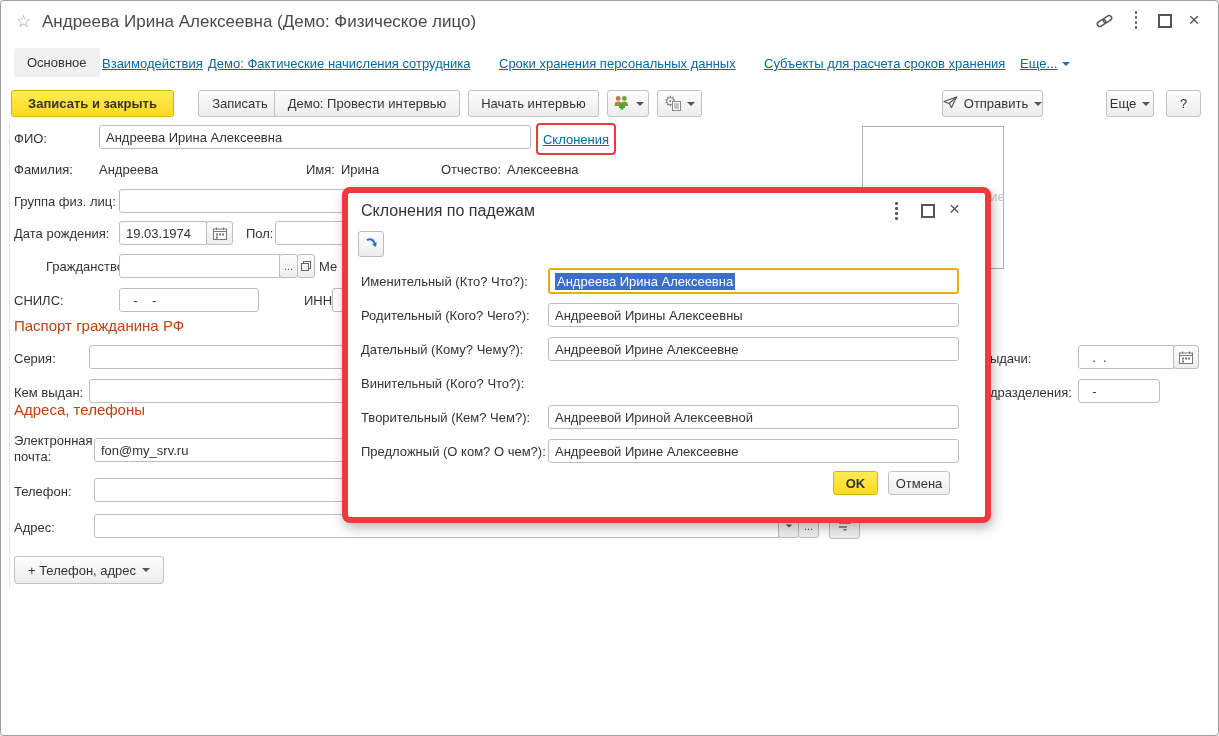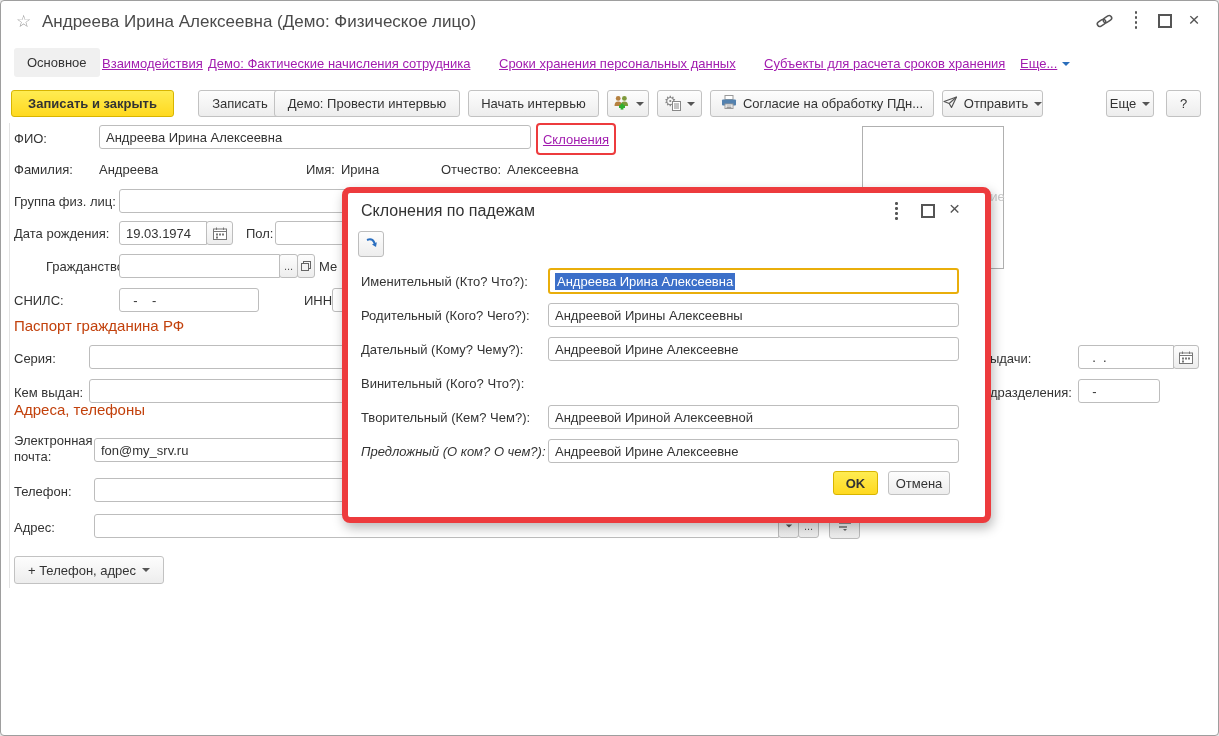--- a/index.html
+++ b/index.html
@@ -1,21 +1,21 @@
 <!DOCTYPE html>
 <html><head>
 <meta charset="utf-8">
 <style>
   html,body{margin:0;padding:0;background:#e9e9e9;font-family:"Liberation Sans",sans-serif;}
   #app{position:relative;width:1219px;height:736px;background:#fff;border:1px solid #9e9e9e;border-radius:4px;box-sizing:border-box;overflow:hidden;color:#333;}
   .abs{position:absolute;}
   .lbl{position:absolute;font-size:13px;color:#333;white-space:nowrap;}
   .val{position:absolute;font-size:13px;color:#333;white-space:nowrap;}
   .inp{position:absolute;box-sizing:border-box;height:24px;border:1px solid #bdbdbd;border-radius:3px;font:13px "Liberation Sans",sans-serif;padding:0 6px;color:#333;background:#fff;outline:none;}
-  .link{color:#a21caf;text-decoration:underline;font-size:13px;cursor:pointer;white-space:nowrap;}
+  .link{color:#0369a1;text-decoration:underline;font-size:13px;cursor:pointer;white-space:nowrap;}
   .sec{position:absolute;font-size:15px;color:#c2410c;white-space:nowrap;}
   .btn{position:absolute;height:27px;background:linear-gradient(#fdfdfd,#ededed);border:1px solid #c2c2c2;border-radius:3px;font-size:13px;color:#333;display:flex;align-items:center;justify-content:center;gap:6px;box-sizing:border-box;cursor:pointer;padding:0 10px;white-space:nowrap;}
   .btn-yellow{background:linear-gradient(#ffec52,#ffd920);border-color:#d8b500;font-weight:700;}
   .sqbtn{position:absolute;box-sizing:border-box;background:linear-gradient(#fdfdfd,#ededed);border:1px solid #bdbdbd;border-radius:3px;display:flex;align-items:center;justify-content:center;font-size:11px;color:#555;cursor:pointer;}
   .caret{width:0;height:0;border-left:4px solid transparent;border-right:4px solid transparent;border-top:4px solid #555;display:inline-block;}
   .caret-blue{border-top-color:#2a6ebb;}
   .tab-active{position:absolute;background:#f0f0f0;border-radius:3px;padding:7px 13px;font-size:13px;color:#333;cursor:pointer;}
   .kebab{display:inline-block;width:3px;}
   .kebab i{display:block;width:2.5px;height:2.5px;border-radius:50%;background:#555;margin:0 0 2.5px 0;}
   .maxbox{width:10px;height:10px;border:2px solid #555;display:inline-block;}
@@ -95,32 +95,20 @@
       <svg width="9" height="10" viewBox="0 0 9 10" style="position:absolute;right:0;bottom:0;">
         <rect x="0.5" y="0.5" width="8" height="9" fill="#fff" stroke="#888"></rect>
         <line x1="2" y1="3" x2="7" y2="3" stroke="#888"></line>
         <line x1="2" y1="5" x2="7" y2="5" stroke="#888"></line>
         <line x1="2" y1="7" x2="7" y2="7" stroke="#888"></line>
       </svg>
     </span>
     <span class="caret"></span>
   </button>
 
-  <button class="btn" style="left:709px;top:89px;width:224px;">
-    <span>
-      <svg width="16" height="14" viewBox="0 0 16 14">
-        <rect x="4" y="0.5" width="8" height="4" fill="#fff" stroke="#9a9a9a"></rect>
-        <rect x="1" y="4.5" width="14" height="6" rx="1" fill="#5381ae"></rect>
-        <rect x="4" y="9" width="8" height="4.5" fill="#fff" stroke="#9a9a9a"></rect>
-        <line x1="5.5" y1="11" x2="10.5" y2="11" stroke="#9a9a9a"></line>
-        <line x1="5.5" y1="12.5" x2="10.5" y2="12.5" stroke="#9a9a9a"></line>
-      </svg>
-    </span>
-    <span>Согласие на обработку ПДн...</span>
-  </button>
 
   <button class="btn" style="left:941px;top:89px;width:101px;">
     <span>
       <svg width="15" height="13" viewBox="0 0 15 13" fill="none" stroke="#555" stroke-width="1.2" stroke-linejoin="round">
         <path d="M1 5.5 L13.5 1 L8.5 11.5 L6.2 7.5 Z"></path>
         <path d="M6.2 7.5 L13.5 1"></path>
       </svg>
     </span>
     <span>Отправить</span>
     <span class="caret"></span>
@@ -260,20 +248,20 @@
     <input class="inp" style="left: 200px; top: 110px; width: 411px;" value="Андреевой Ирины Алексеевны">
 
     <span class="lbl" style="left:13px;top:149px;">Дательный (Кому? Чему?):</span>
     <input class="inp" style="left: 200px; top: 144px; width: 411px;" value="Андреевой Ирине Алексеевне">
 
     <span class="lbl" style="left:13px;top:183px;">Винительный (Кого? Что?):</span>
 
     <span class="lbl" style="left:13px;top:217px;">Творительный (Кем? Чем?):</span>
     <input class="inp" style="left: 200px; top: 212px; width: 411px;" value="Андреевой Ириной Алексеевной">
 
-    <span class="lbl" style="left:13px;top:251px;font-style:italic;">Предложный (О ком? О чем?):</span>
+    <span class="lbl" style="left:13px;top:251px;">Предложный (О ком? О чем?):</span>
     <input class="inp" style="left: 200px; top: 246px; width: 411px;" value="Андреевой Ирине Алексеевне">
 
     <button class="btn btn-yellow" style="left:485px;top:278px;width:45px;height:24px;position:absolute;">OK</button>
     <button class="btn" style="left:540px;top:278px;width:62px;height:24px;position:absolute;">Отмена</button>
   </div>
 
 </div>
 
 </body></html>

